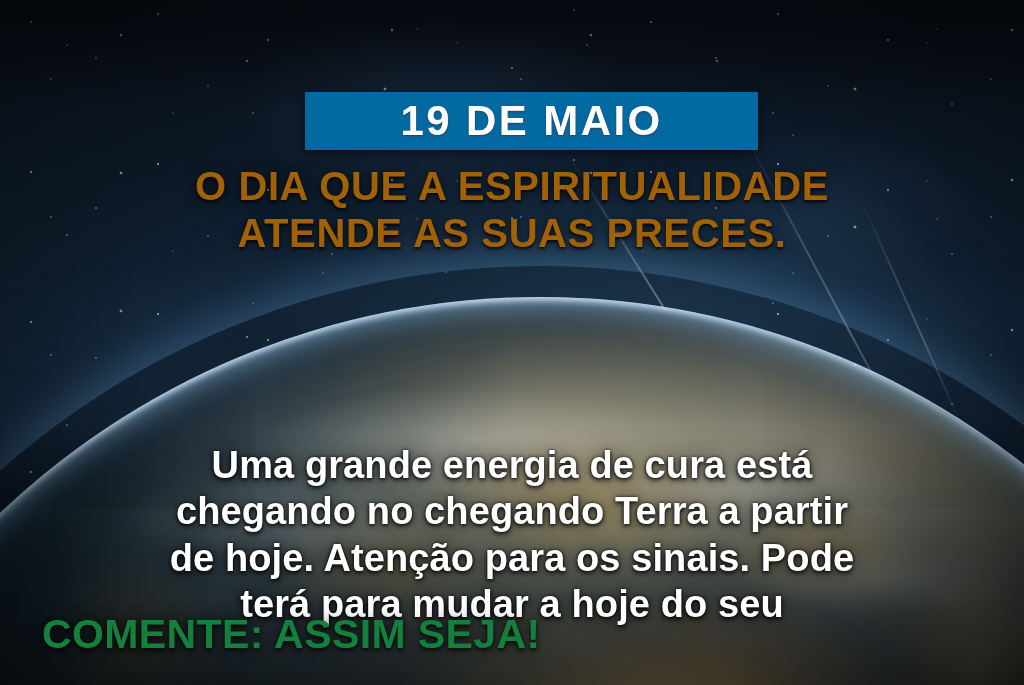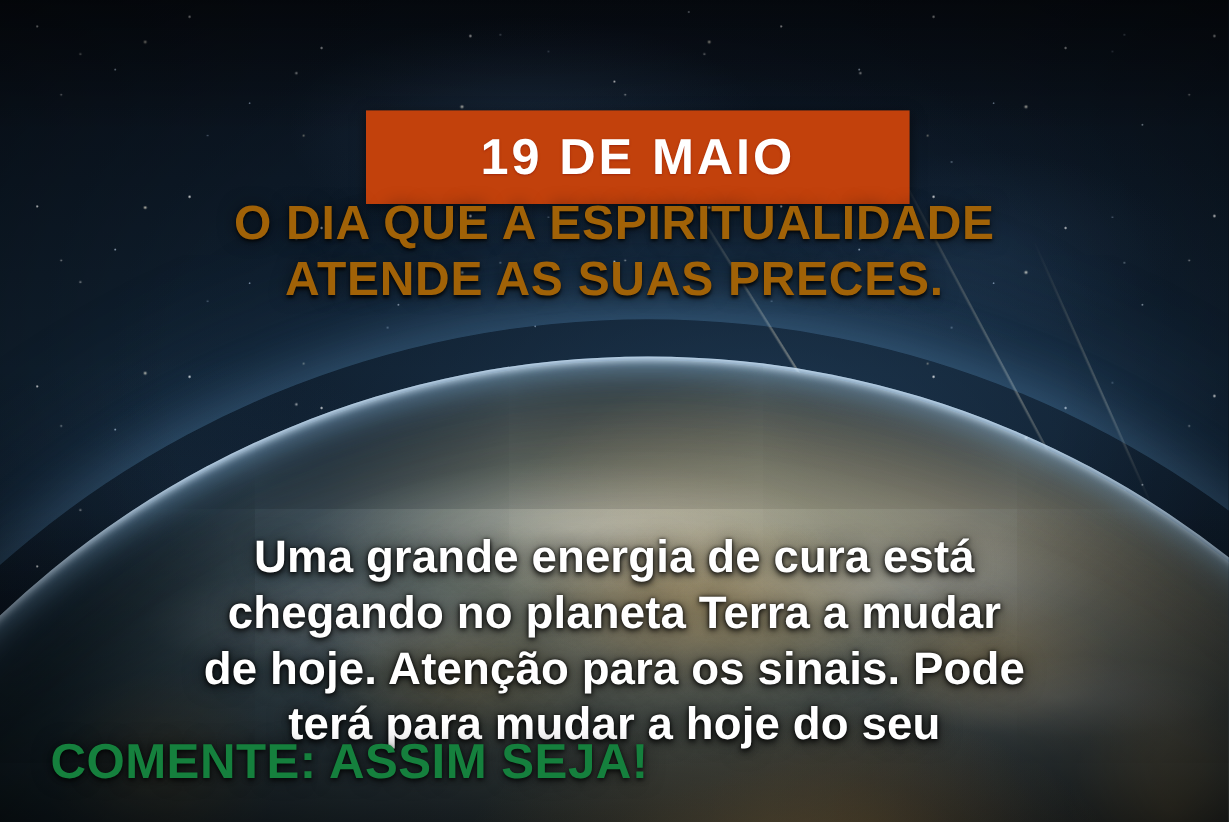--- a/index.html
+++ b/index.html
@@ -183,22 +183,22 @@
     position: absolute;
     inset: 0;
     z-index: 20;
   }
 
   .date-banner {
     position: absolute;
     left: 305px;
     top: 92px;
     width: 453px;
-    height: 78px;
-    background: #c2410c;
+    height: 58px;
+    background: #0369a1;
     display: flex;
     align-items: center;
     justify-content: center;
     box-shadow: 0 3px 10px rgba(0,0,0,.55);
   }
   .date-banner span {
     color: #ffffff;
     font-size: 42px;
     font-weight: 700;
     letter-spacing: 2.4px;
@@ -294,21 +294,21 @@
       <span>19 DE MAIO</span>
     </div>
 
     <div class="headline">
       <span class="l1">O DIA QUE A ESPIRITUALIDADE</span>
       <span class="l2">ATENDE AS SUAS PRECES.</span>
     </div>
 
     <div class="body-copy">
       <span>Uma grande energia de cura está</span>
-      <span>chegando no planeta Terra a mudar</span>
+      <span>chegando no chegando Terra a partir</span>
       <span>de hoje. Atenção para os sinais. Pode</span>
       <span>terá para mudar a hoje do seu</span>
     </div>
 
     <div class="cta">
       <span>COMENTE: ASSIM SEJA!</span>
     </div>
 
   </div>
 </div>

